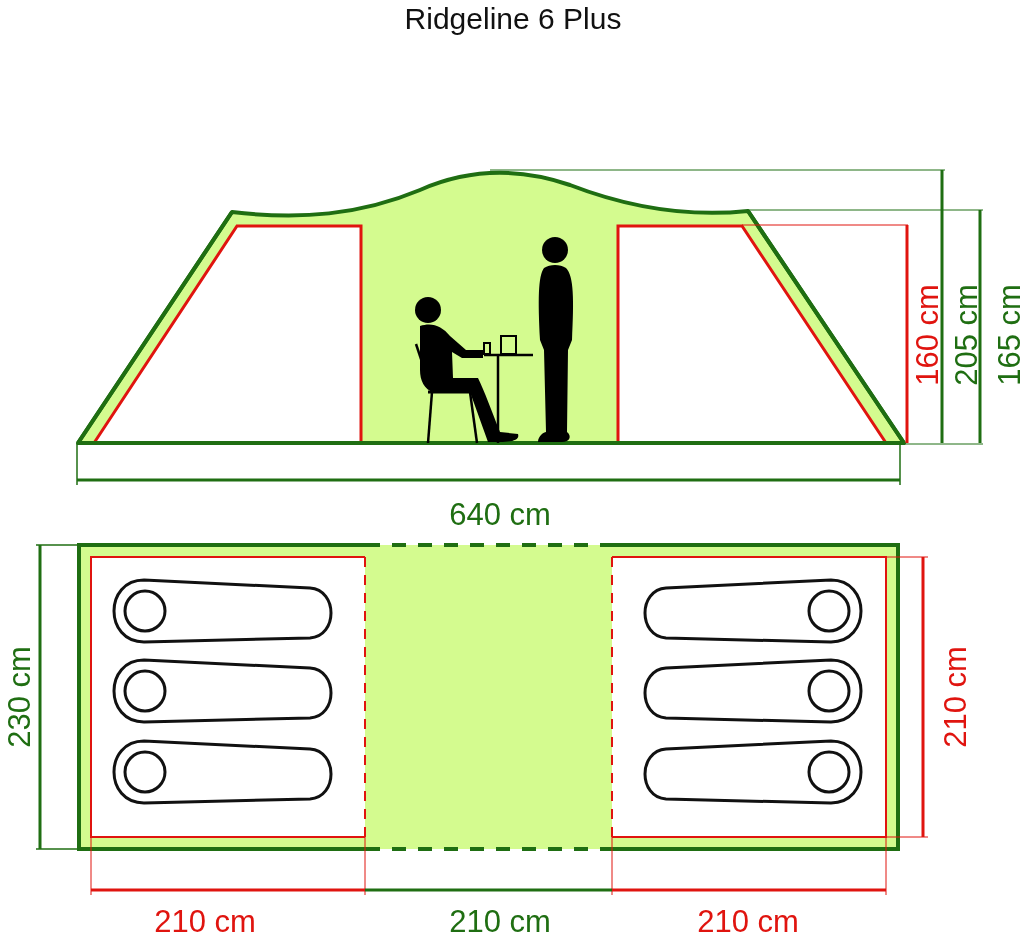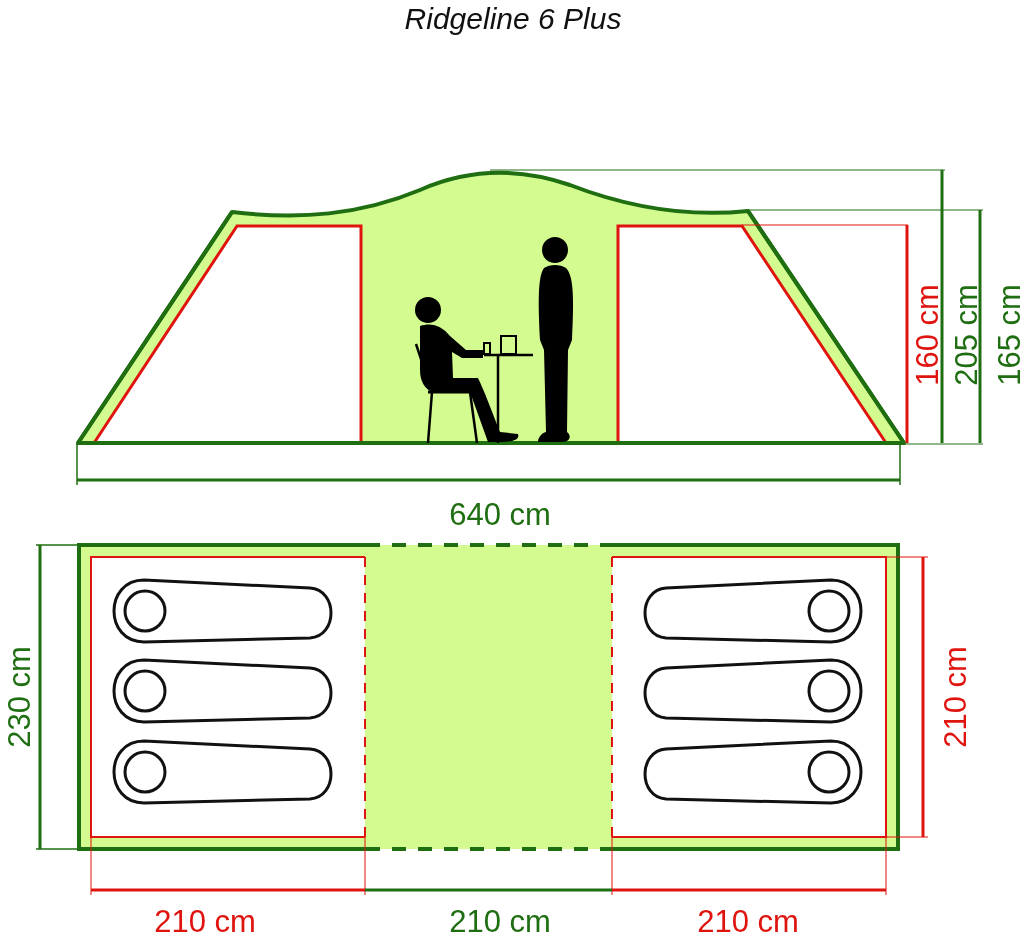--- a/index.html
+++ b/index.html
@@ -1,17 +1,17 @@
 <!DOCTYPE html>
 <html><head>
   <meta charset="utf-8">
   <style>
     html, body { margin: 0; padding: 0; background: #ffffff; }
     body { width: 1026px; height: 940px; position: relative; overflow: hidden; font-family: "Liberation Sans", sans-serif; }
-    .title { position: absolute; left: 0; width: 1026px; top: 2px; text-align: center; font-size: 30px; color: #111; font-style: italic; }
+    .title { position: absolute; left: 0; width: 1026px; top: 2px; text-align: center; font-size: 30px; color: #111; }
     svg { position: absolute; left: 0; top: 0; }
     .lbl { font-family: "Liberation Sans", sans-serif; font-size: 31px; }
   </style>
 </head>
 <body>
 
 <div class="title">Ridgeline 6 Plus</div>
 
 <svg width="1026" height="940" viewBox="0 0 1026 940">
 

